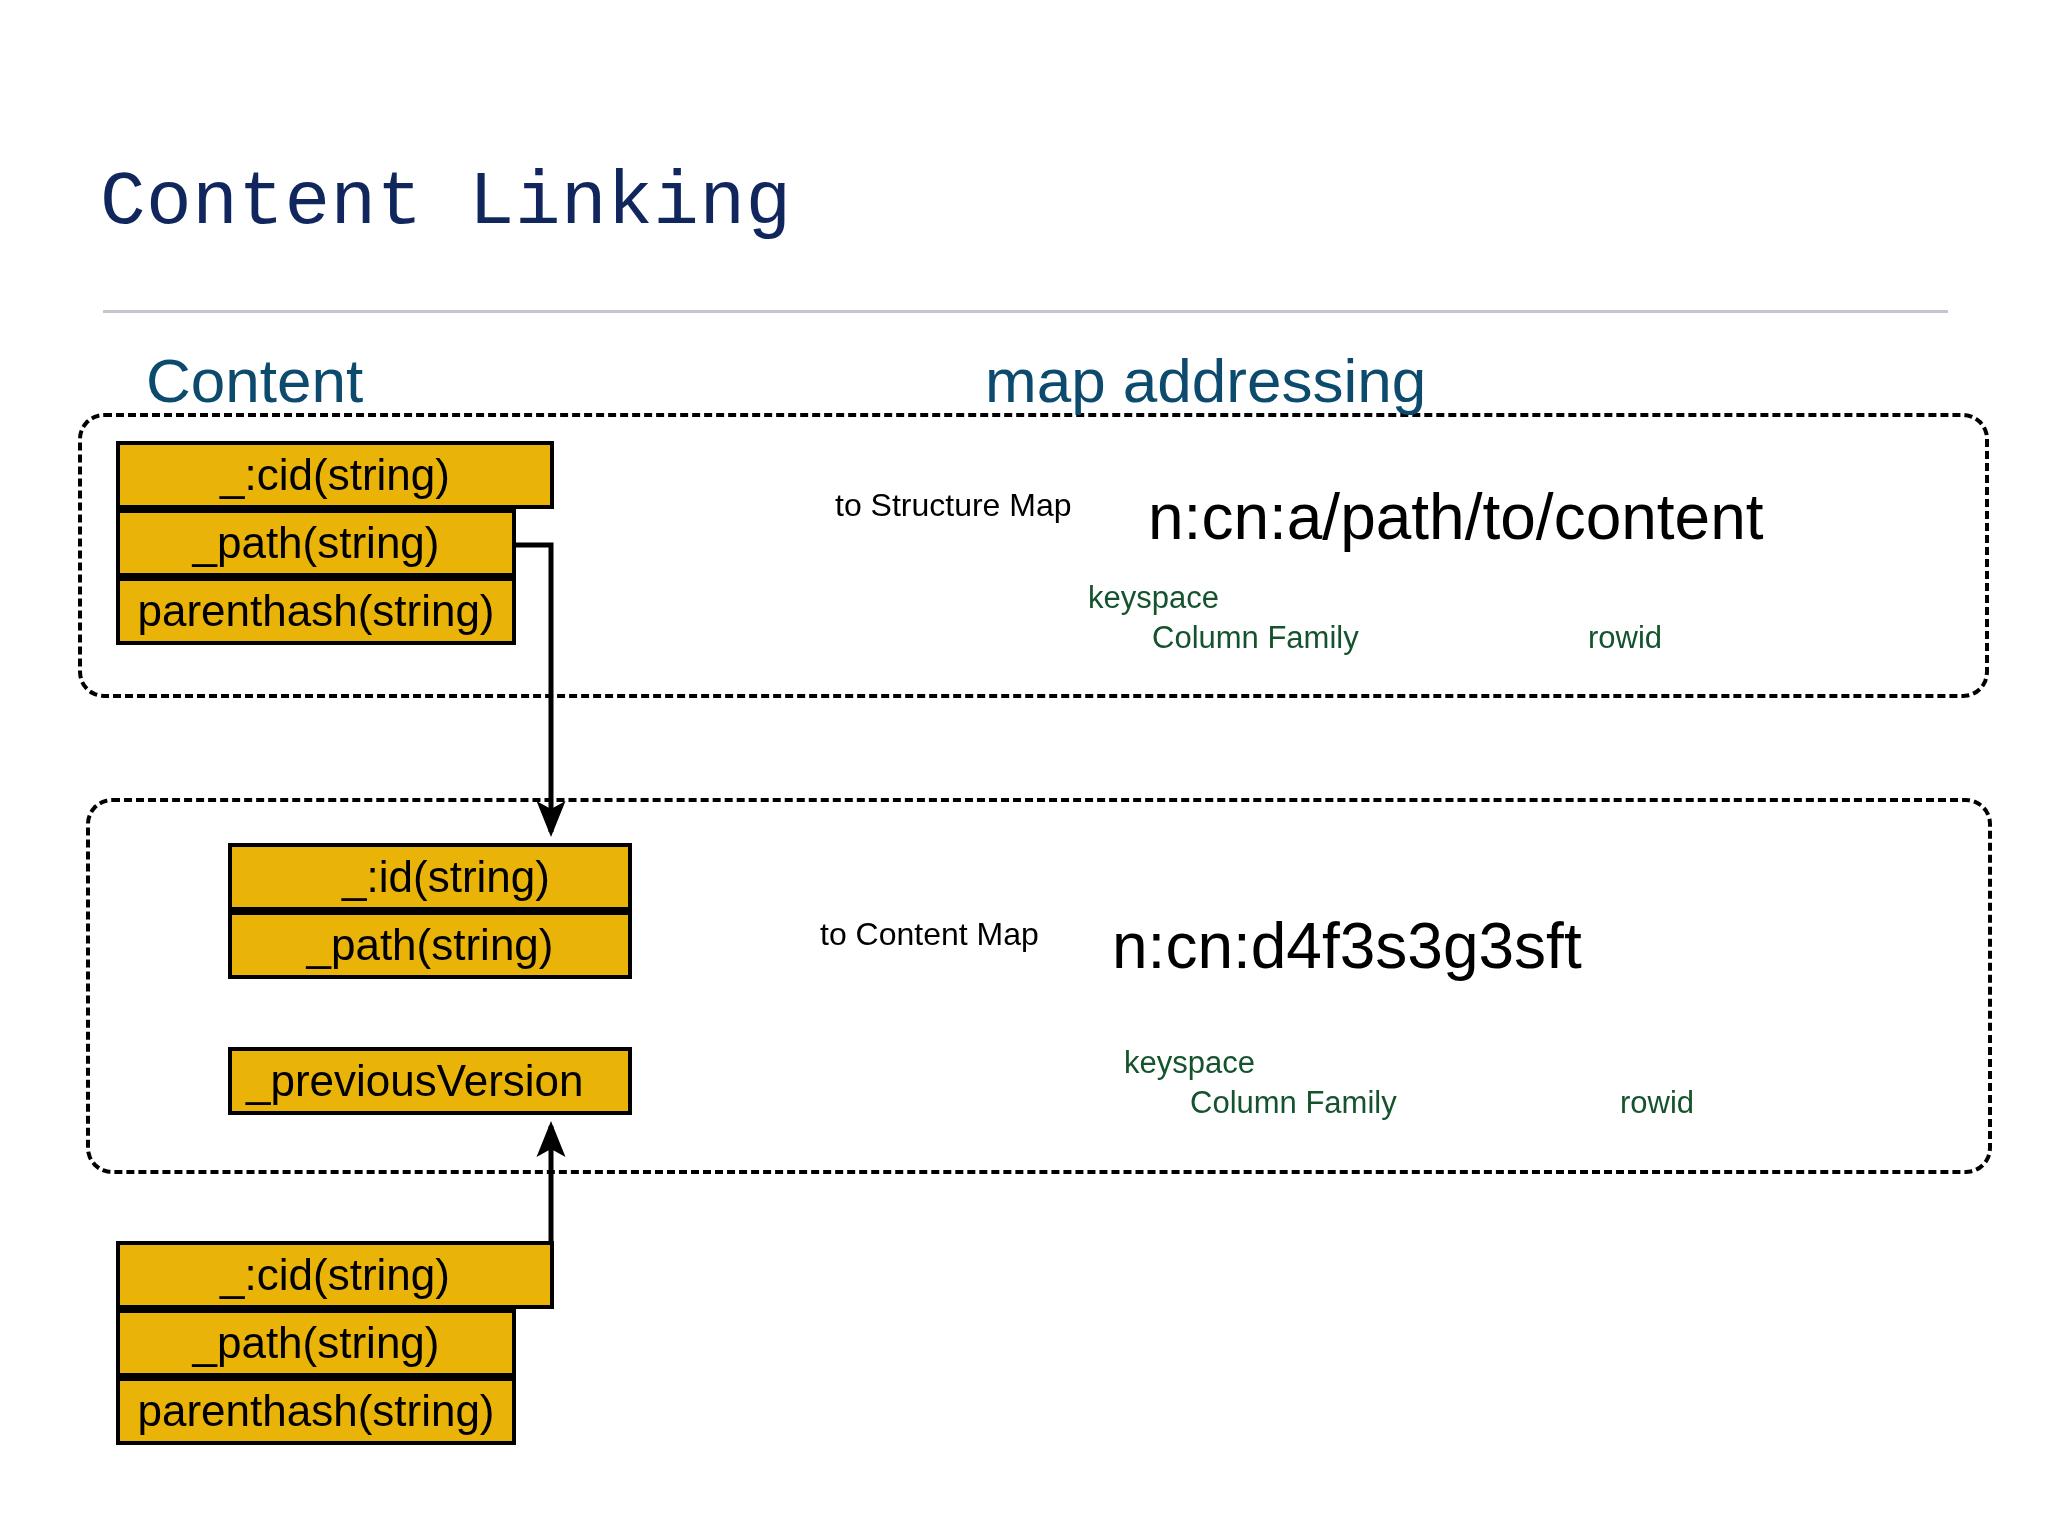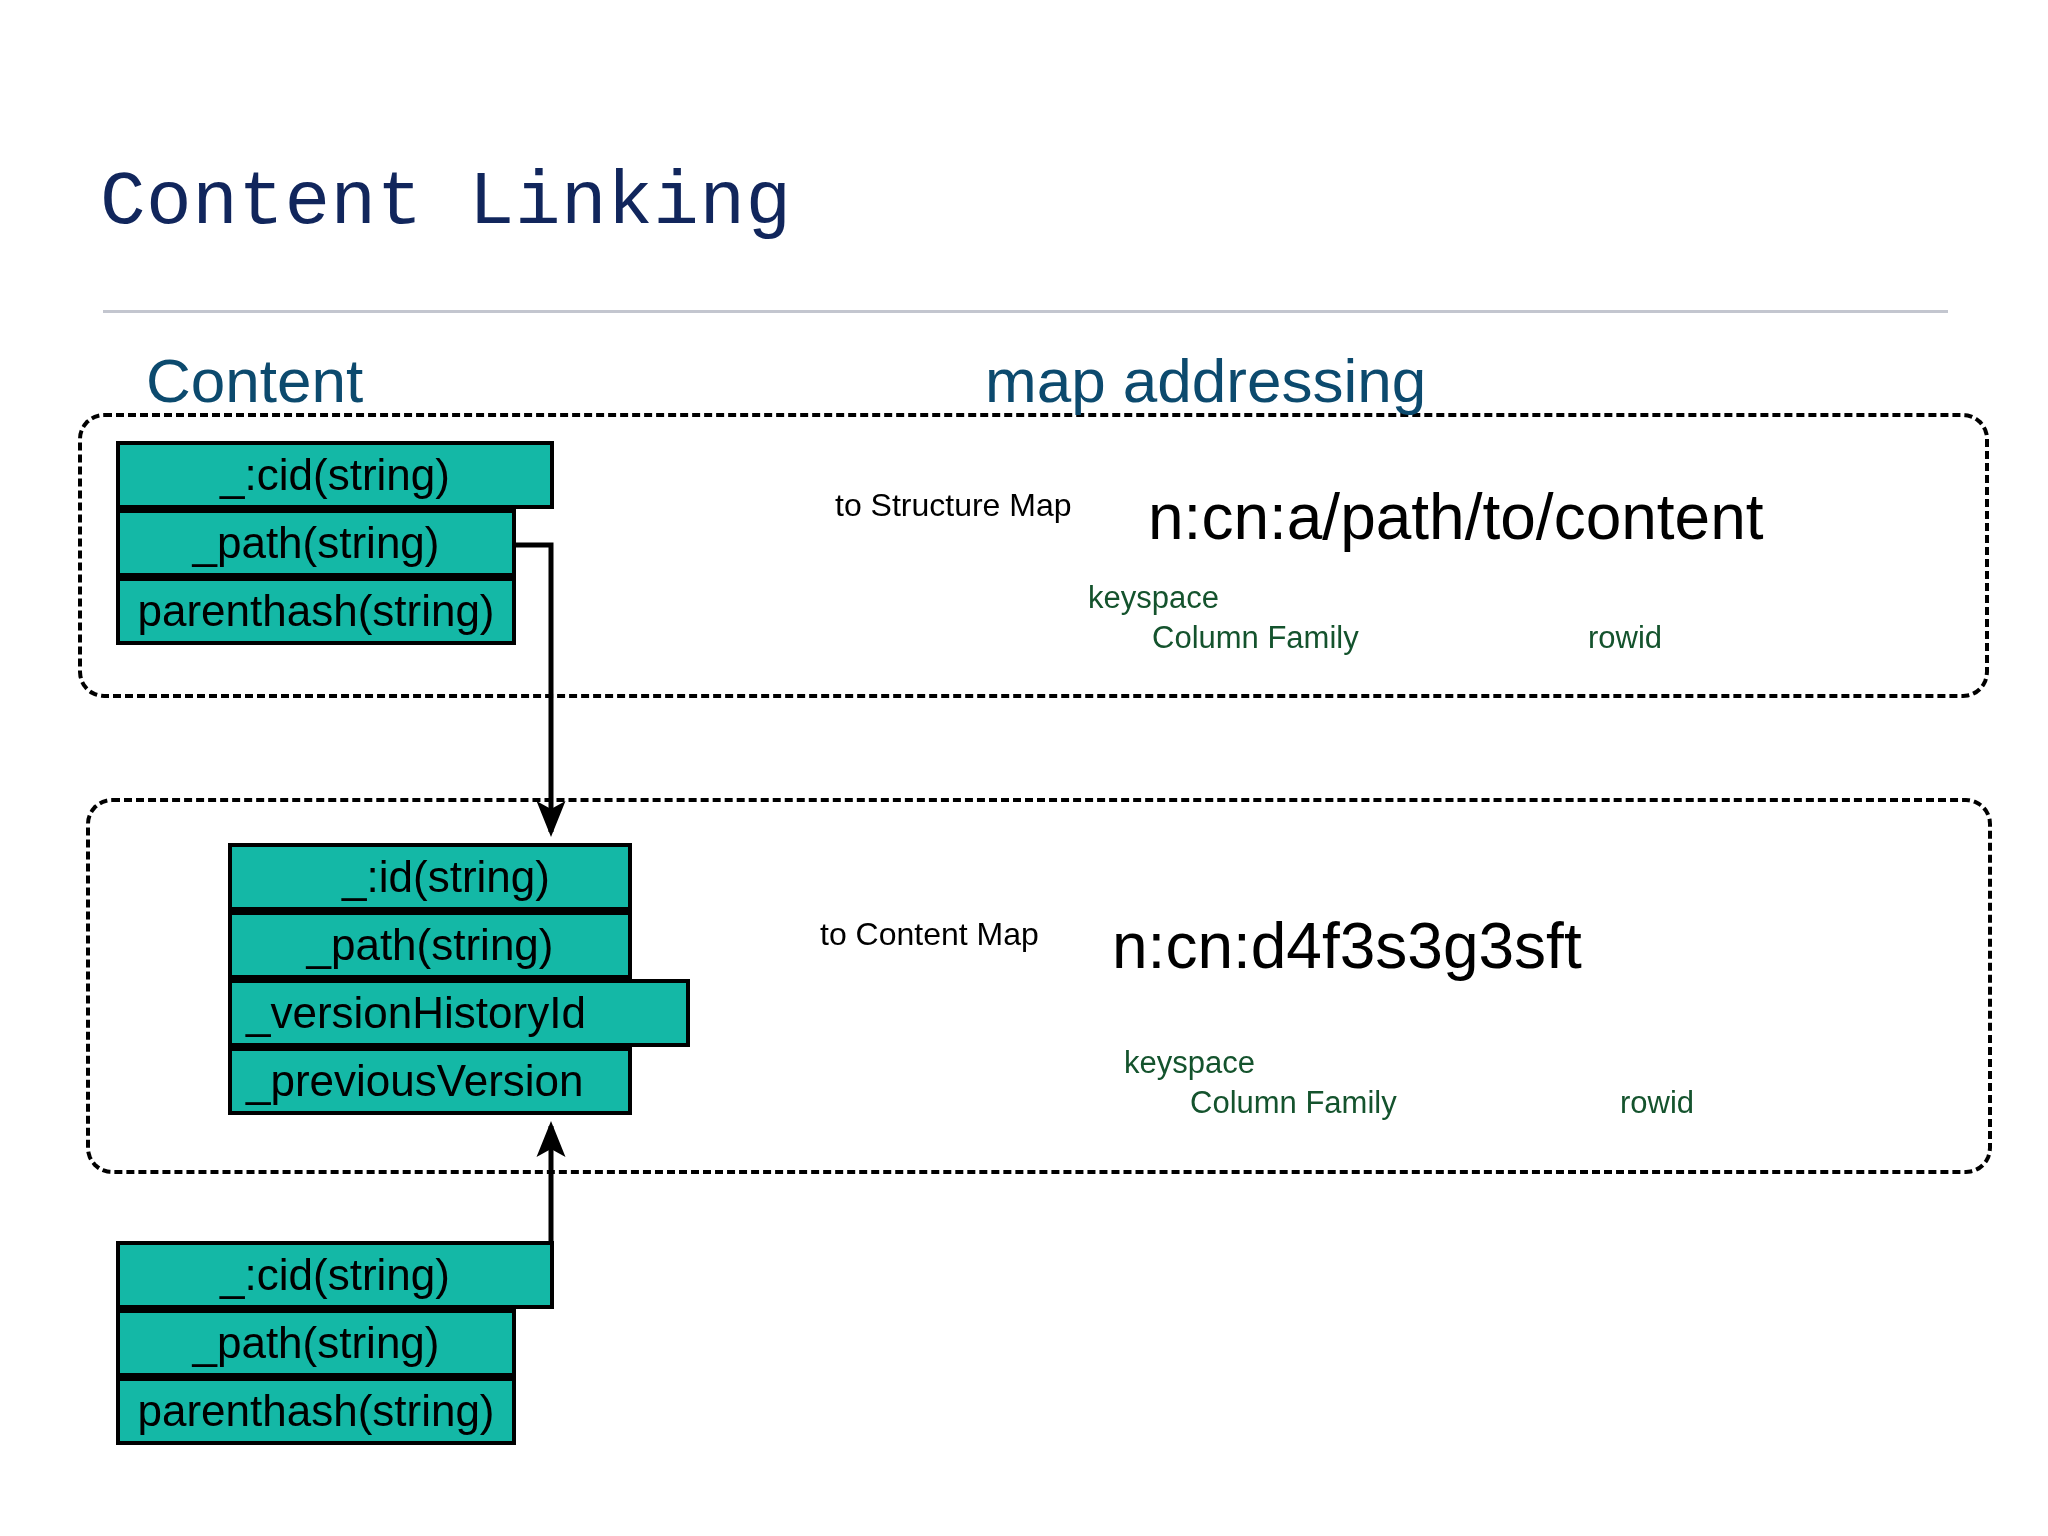--- a/index.html
+++ b/index.html
@@ -61,21 +61,21 @@
     border-radius: 26px;
     background: transparent;
     z-index: 1;
   }
   #group-structure { left: 78px;  top: 413px;  width: 1903px; height: 277px; }
   #group-content   { left: 86px;  top: 798px;  width: 1898px; height: 368px; }
 
   
   .field-box {
     position: absolute;
-    background: #14b8a6;
+    background: #eab308;
     border: 4px solid #000000;
     box-sizing: border-box;
     display: flex;
     align-items: center;
     justify-content: center;
     font-size: 44px;
     color: #000000;
     white-space: nowrap;
     z-index: 4;
   }
@@ -166,21 +166,20 @@
 
     <path d="M 551,1246 L 551,1126" fill="none" stroke="#000000" stroke-width="5" marker-end="url(#arrowhead)"></path>
   </svg>
 
   <div class="field-box" id="f1-cid">_:cid(string)</div>
   <div class="field-box" id="f1-path">_path(string)</div>
   <div class="field-box" id="f1-hash">parenthash(string)</div>
 
   <div class="field-box" id="f2-id">_:id(string)</div>
   <div class="field-box" id="f2-path">_path(string)</div>
-  <div class="field-box indent-left" id="f2-vhid">_versionHistoryId</div>
   <div class="field-box indent-left" id="f2-prev">_previousVersion</div>
 
   <div class="field-box" id="f3-cid">_:cid(string)</div>
   <div class="field-box" id="f3-path">_path(string)</div>
   <div class="field-box" id="f3-hash">parenthash(string)</div>
 
   <div class="map-caption" id="sm-caption">to Structure Map</div>
   <div class="map-address" id="sm-address">n:cn:a/path/to/content</div>
   <div class="map-part" id="sm-keyspace">keyspace</div>
   <div class="map-part" id="sm-cf">Column Family</div>

